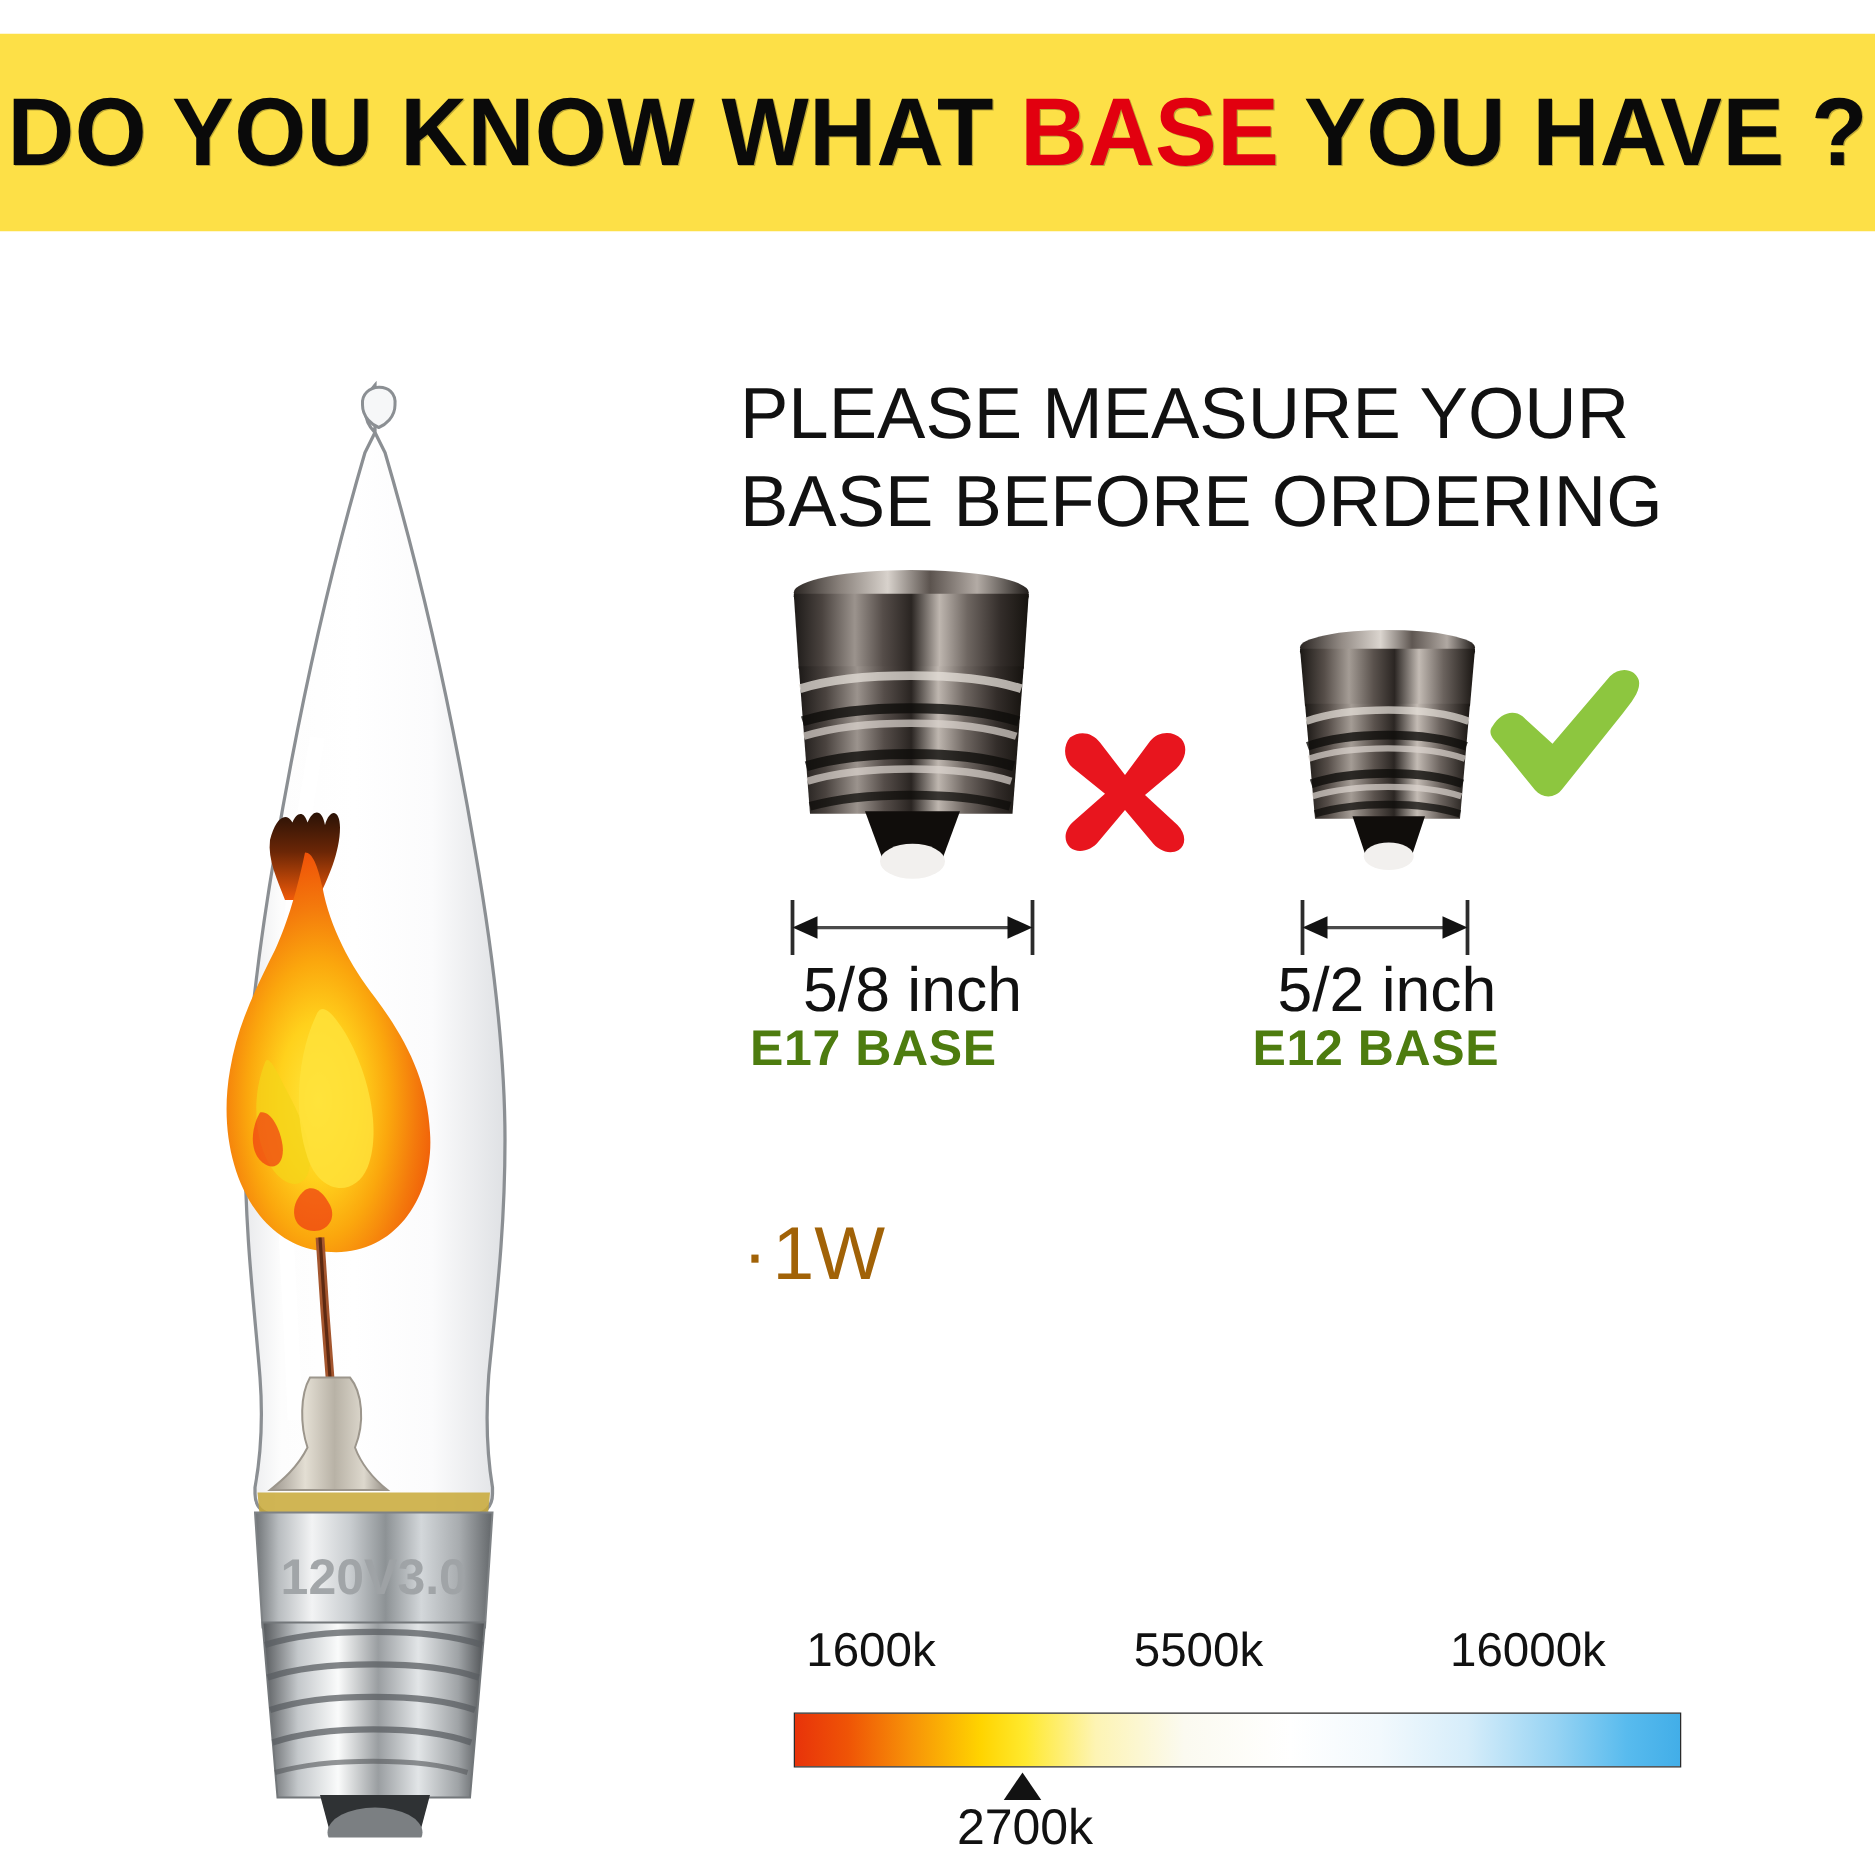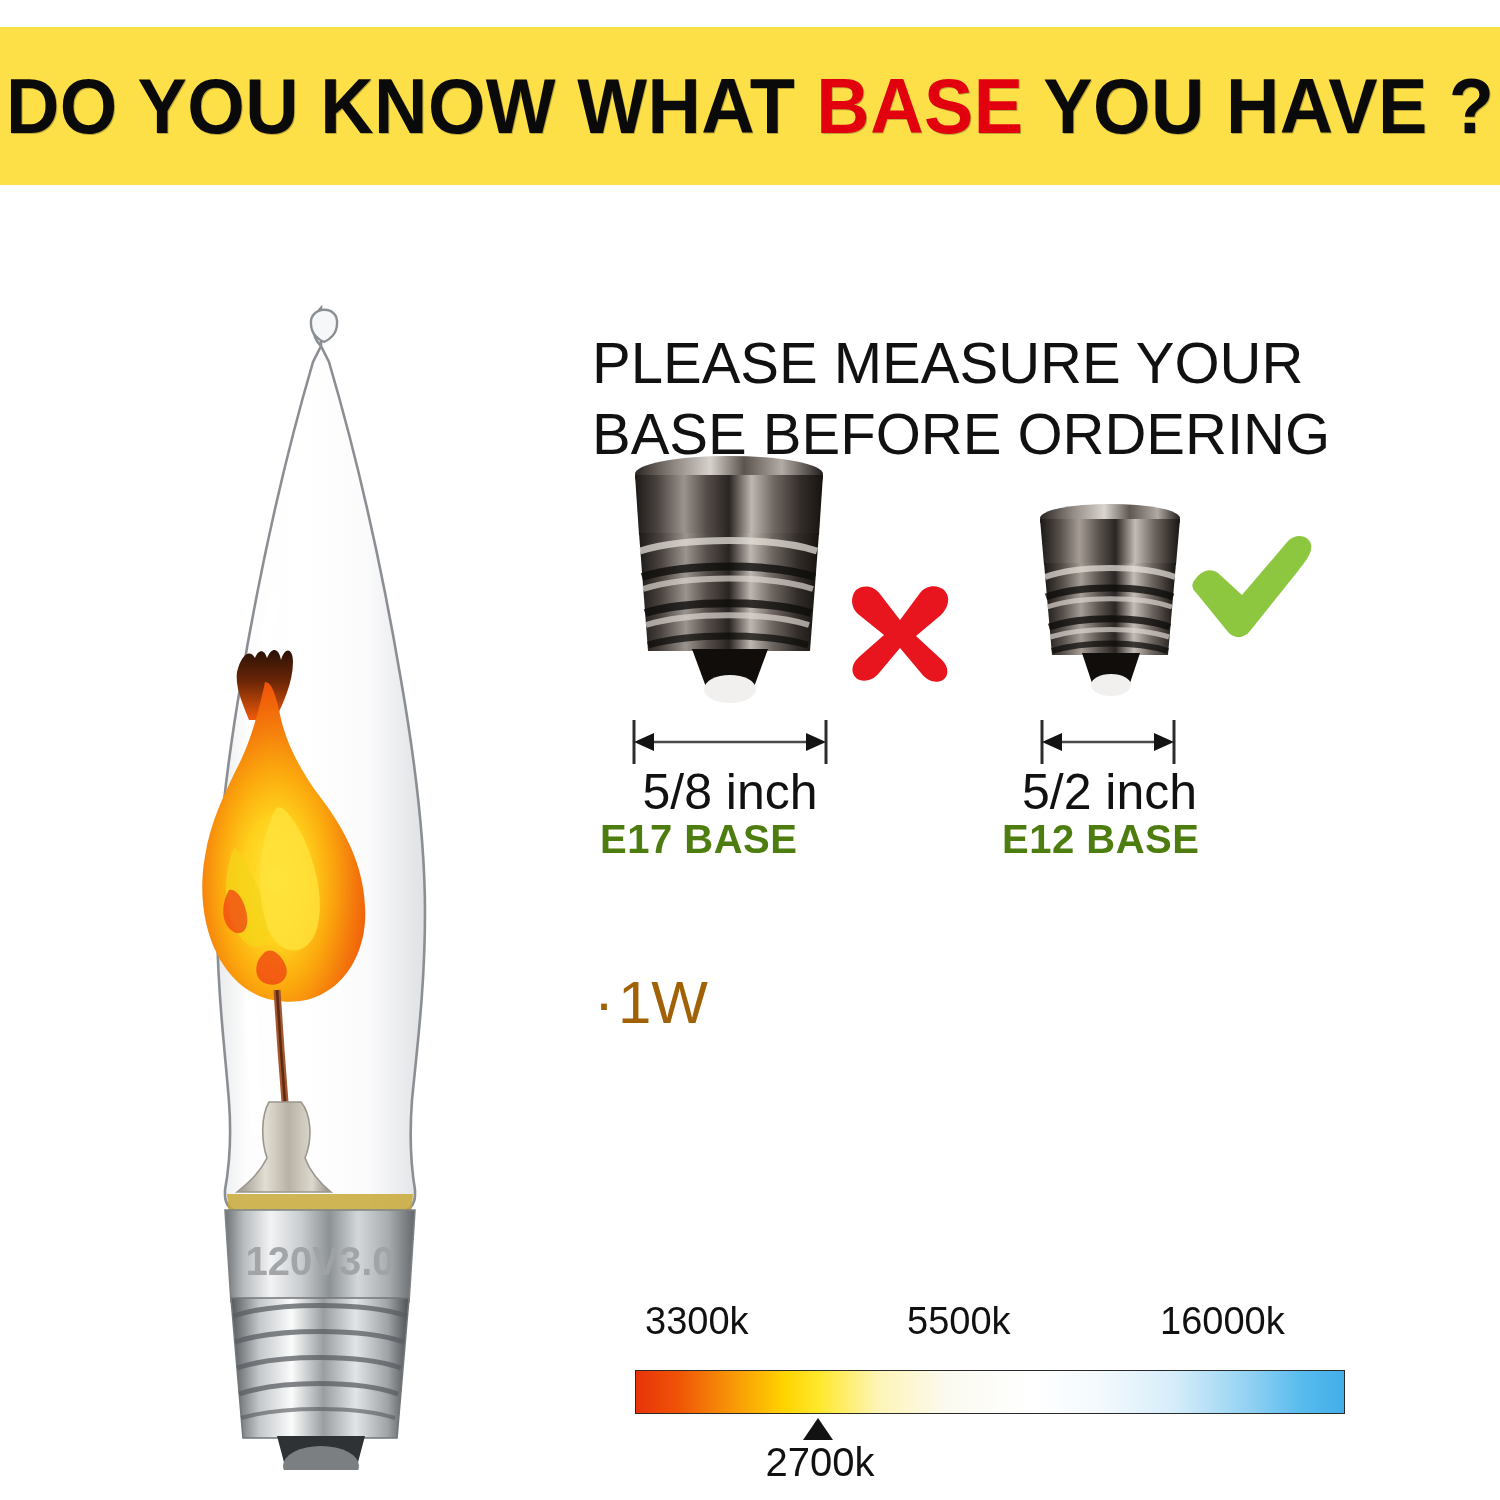--- a/index.html
+++ b/index.html
@@ -38,39 +38,38 @@
     transform: scaleX(0.96);
     text-shadow: 1px 1px 0 rgba(0,0,0,0.25);
   }
   #header-title .kw {
     color: #e2000f;
   }
 
   
   #bulb-figure {
     position: absolute;
-    left: 125px;
+    left: 104px;
     top: 290px;
     width: 420px;
     height: 1180px;
     text-decoration: underline;
   }
 
   
   #measure-heading {
     position: absolute;
     left: 592px;
     top: 296px;
     width: 800px;
     font-family: "Liberation Sans Narrow", "Liberation Sans", sans-serif;
     font-size: 58px;
     line-height: 1.22;
     color: #111111;
     letter-spacing: 0px;
-    margin-top: 32px;
   }
   #measure-heading div { white-space: nowrap; }
 
   
   #socket-compare {
     position: absolute;
     left: 592px;
     top: 445px;
     width: 800px;
     height: 420px;
@@ -462,20 +461,20 @@
     <div class="base-label" id="base-label-e12">E12 BASE</div>
   </div>
 </div>
 
 <div id="spec-list">
   <div class="spec-item"><span class="dot">·</span><span>1W</span></div>
 </div>
 
 <div id="kelvin-scale">
   <div id="kelvin-ticks">
-    <div class="kelvin-tick" id="kelvin-tick-0">3300k</div>
+    <div class="kelvin-tick" id="kelvin-tick-0">1600k</div>
     <div class="kelvin-tick" id="kelvin-tick-1">5500k</div>
     <div class="kelvin-tick" id="kelvin-tick-2">16000k</div>
   </div>
   <div id="kelvin-bar"></div>
   <div id="kelvin-marker"></div>
   <div id="kelvin-marker-label">2700k</div>
 </div>
 
 </body></html>

